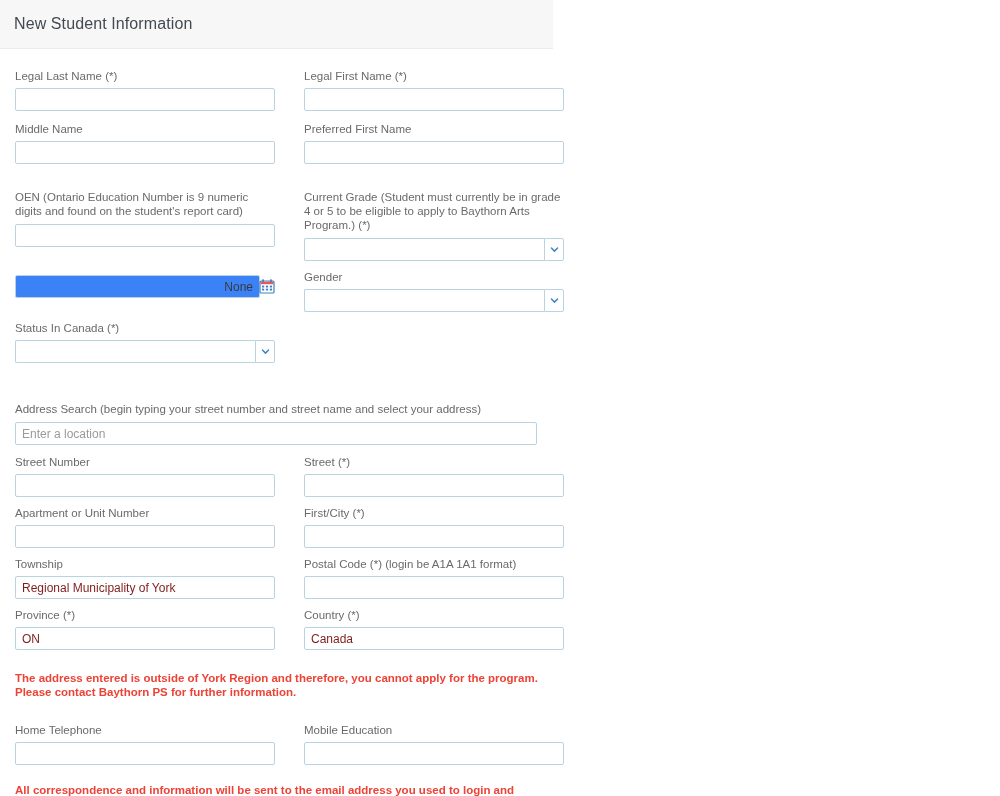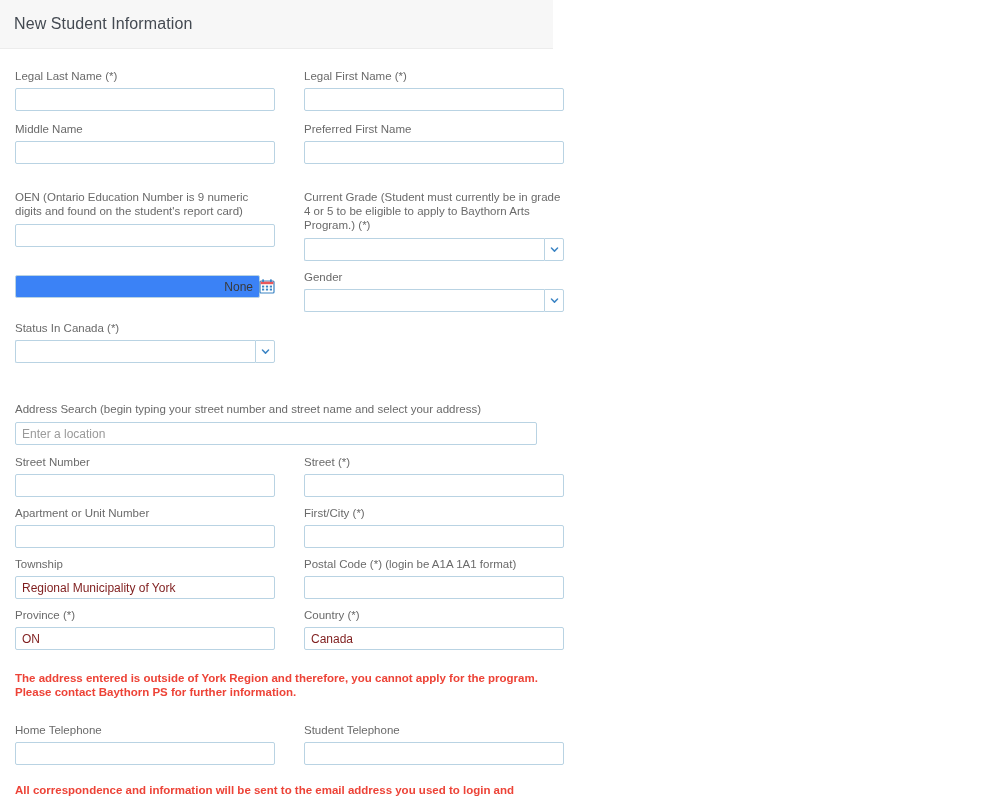--- a/index.html
+++ b/index.html
@@ -357,21 +357,21 @@
 
   <div class="gap-grp" style="height:24px"></div>
 
   <div class="row">
     <div class="col left">
       <label class="field-label">Home Telephone</label>
       <div class="gap-lbl"></div>
       <input class="input-box" type="text" value="" style="">
     </div>
     <div class="col right">
-      <label class="field-label">Student Telephone</label>
+      <label class="field-label">Mobile Education</label>
       <div class="gap-lbl"></div>
       <input class="input-box" type="text" value="" style="">
     </div>
   </div>
 
   <div class="gap-grp" style="height:18px"></div>
 
   <div class="msg">All correspondence and information will be sent to the email address you used to login and register with Edsby.  Please make sure this address is frequently checked.</div>
 
 </div>

